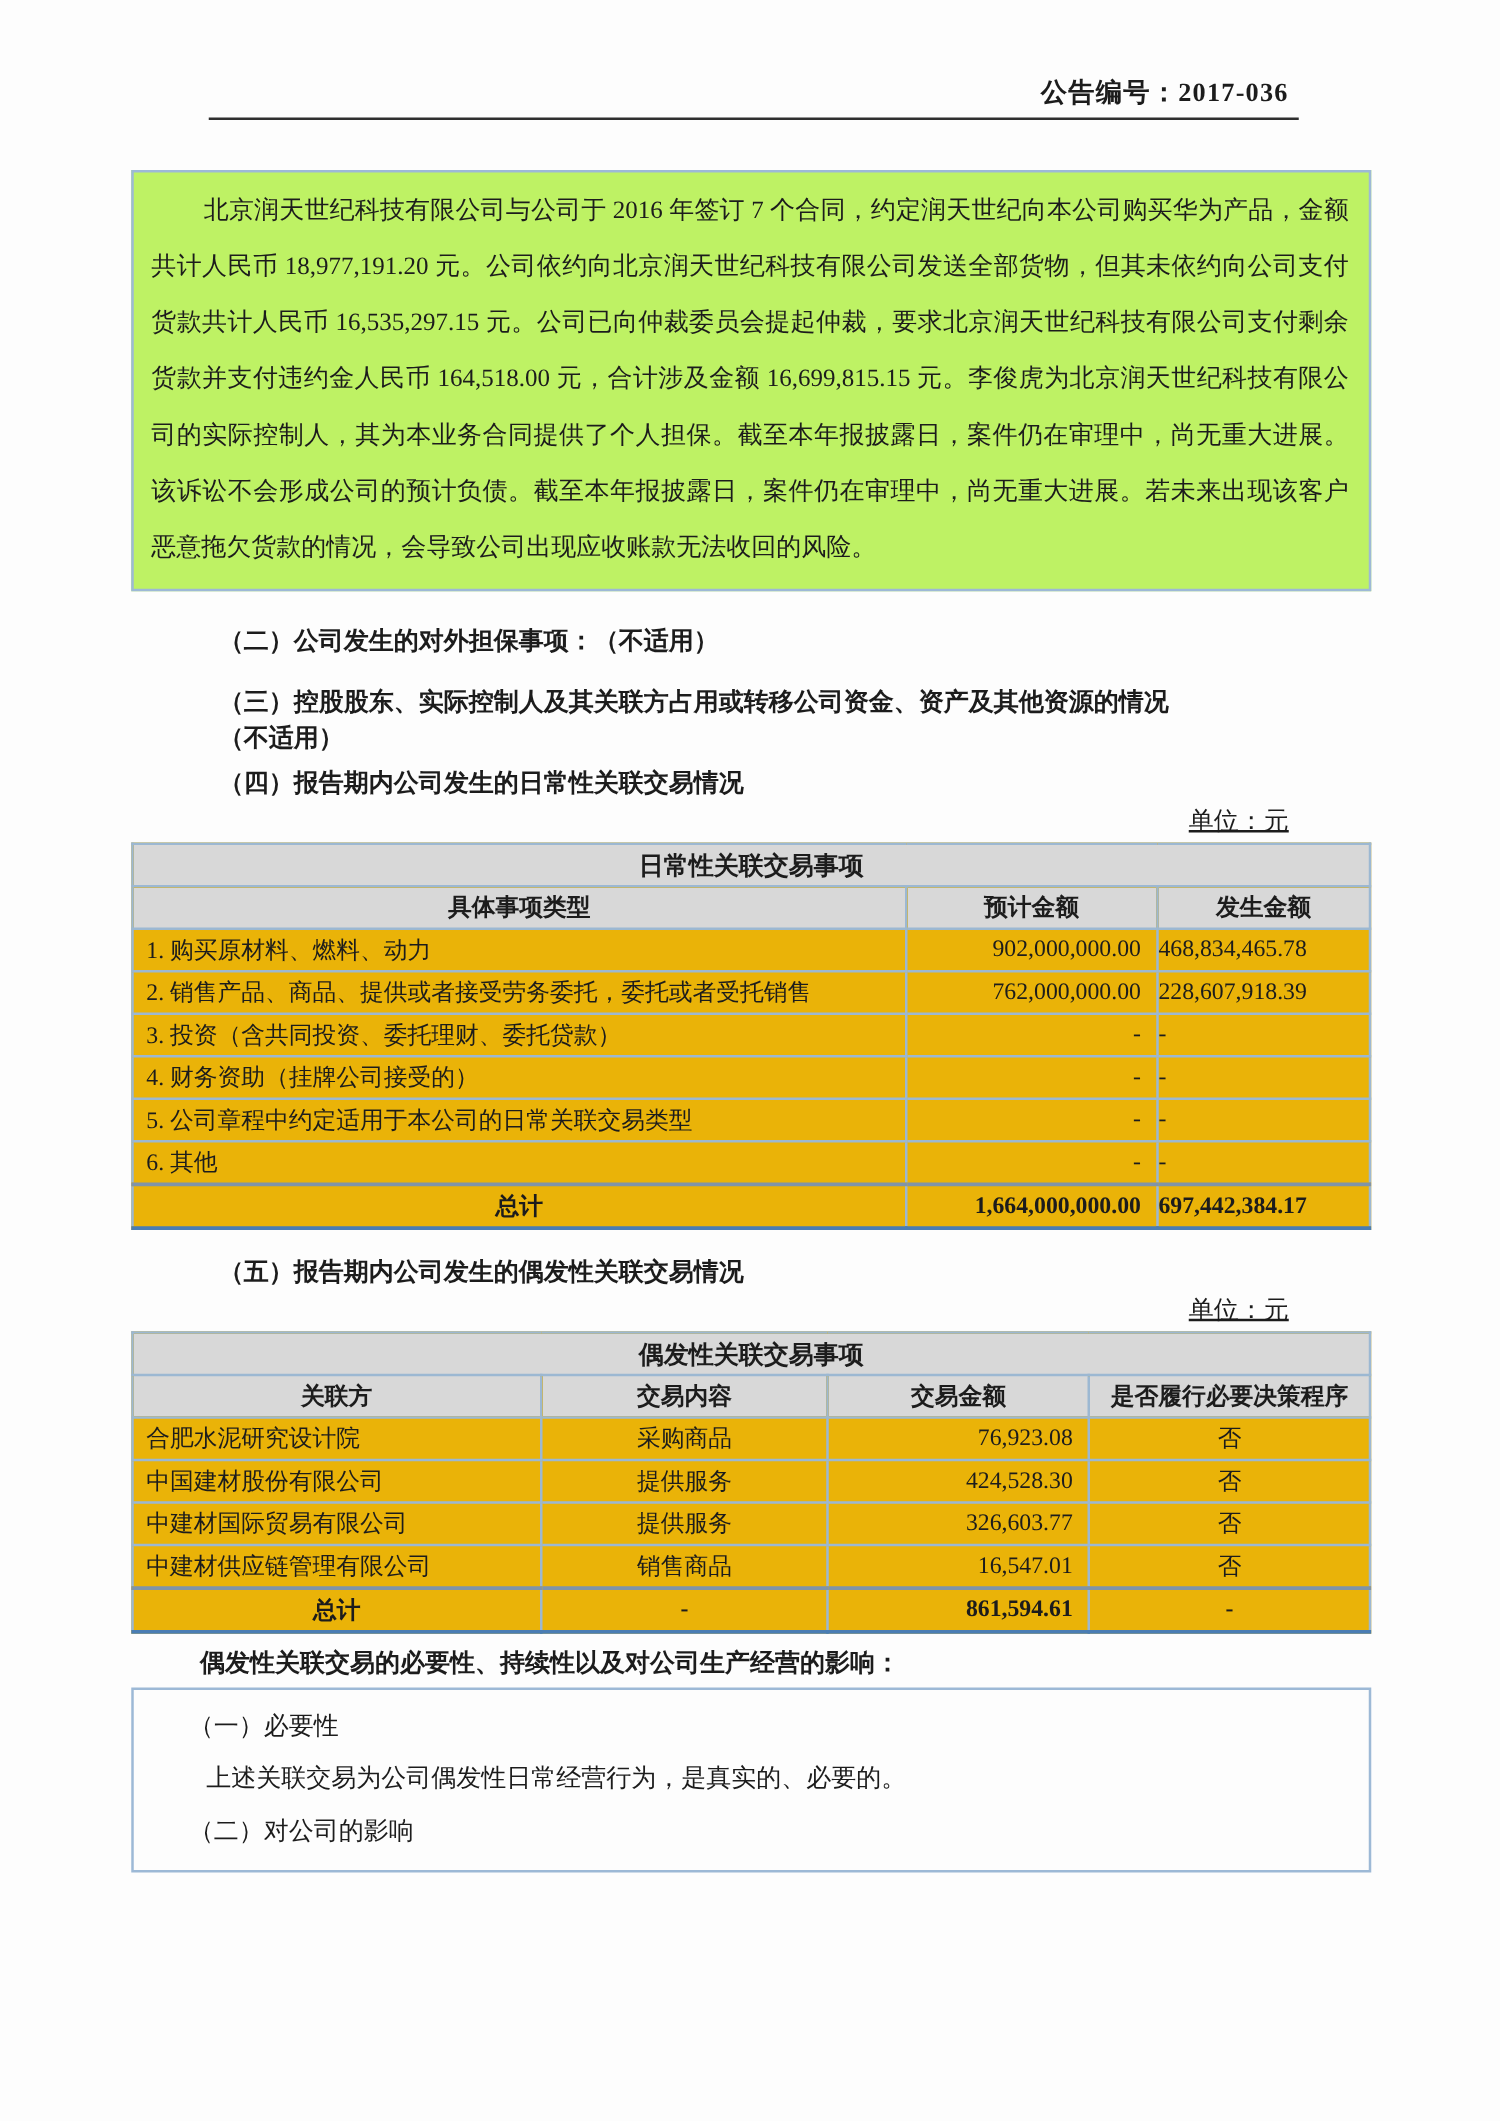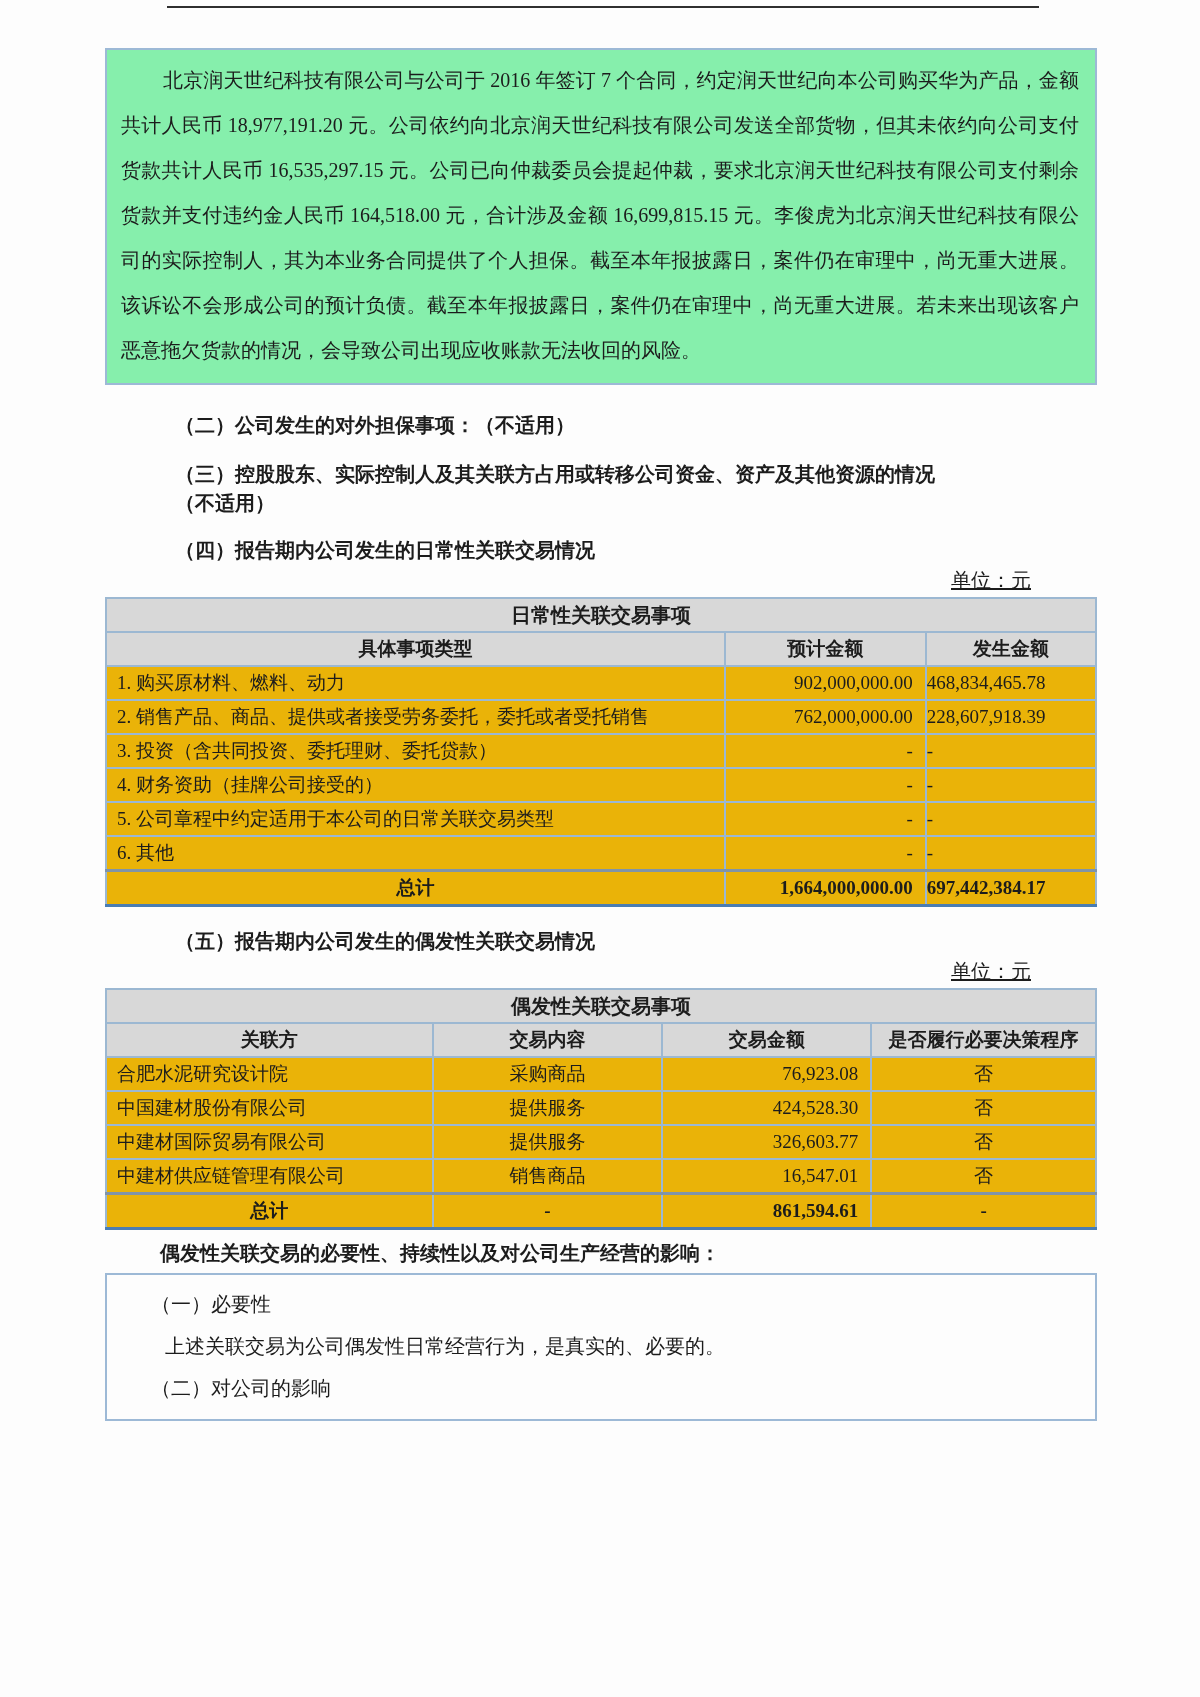--- a/index.html
+++ b/index.html
@@ -26,39 +26,39 @@
   .header-rule {
     height:0;
     border-bottom:2.5px solid #2f2f2f;
     margin:6px 58px 0 62px;
   }
 
   .intro-box {
     margin-top:40px;
     border:2px solid #9db9d6;
     padding:8px 16px 10px 14px;
-    background:#86efac;
+    background:#bef264;
   }
   .intro-box p {
     margin:0;
     font-size:20px;
     line-height:45px;
     text-align:justify;
     text-indent:42px;
   }
 
   .sec-heading {
     font-weight:700;
     font-size:20px;
     margin:26px 0 0 70px;
     line-height:29px;
     font-family:"Liberation Sans","DejaVu Sans",sans-serif;
   }
   .sec-heading.tight { margin-top:20px; }
-  .sec-heading.four  { margin-top:18px; }
+  .sec-heading.four  { margin-top:7px; }
   .sec-heading.five  { margin-top:20px; }
 
   .unit-label {
     text-align:right;
     padding-right:66px;
     font-size:20px;
     margin-top:3px;
     line-height:25px;
     text-decoration:underline;
   }
@@ -121,20 +121,21 @@
     line-height:42px;
   }
   .impact-box .line.indent-sm { padding-left:14px; }
 </style>
 </head>
 <body>
 
 <div class="page">
   <div class="content">
 
+    <div class="doc-number">公告编号：2017-036</div>
     <div class="header-rule"></div>
 
     <div class="intro-box">
       <p>北京润天世纪科技有限公司与公司于 2016 年签订 7 个合同，约定润天世纪向本公司购买华为产品，金额共计人民币 18,977,191.20 元。公司依约向北京润天世纪科技有限公司发送全部货物，但其未依约向公司支付货款共计人民币 16,535,297.15 元。公司已向仲裁委员会提起仲裁，要求北京润天世纪科技有限公司支付剩余货款并支付违约金人民币 164,518.00 元，合计涉及金额 16,699,815.15 元。李俊虎为北京润天世纪科技有限公司的实际控制人，其为本业务合同提供了个人担保。截至本年报披露日，案件仍在审理中，尚无重大进展。该诉讼不会形成公司的预计负债。截至本年报披露日，案件仍在审理中，尚无重大进展。若未来出现该客户恶意拖欠货款的情况，会导致公司出现应收账款无法收回的风险。</p>
     </div>
 
     <div class="sec-heading">（二）公司发生的对外担保事项：（不适用）</div>
     <div class="sec-heading tight">
       <div>（三）控股股东、实际控制人及其关联方占用或转移公司资金、资产及其他资源的情况</div>
       <div>（不适用）</div>

